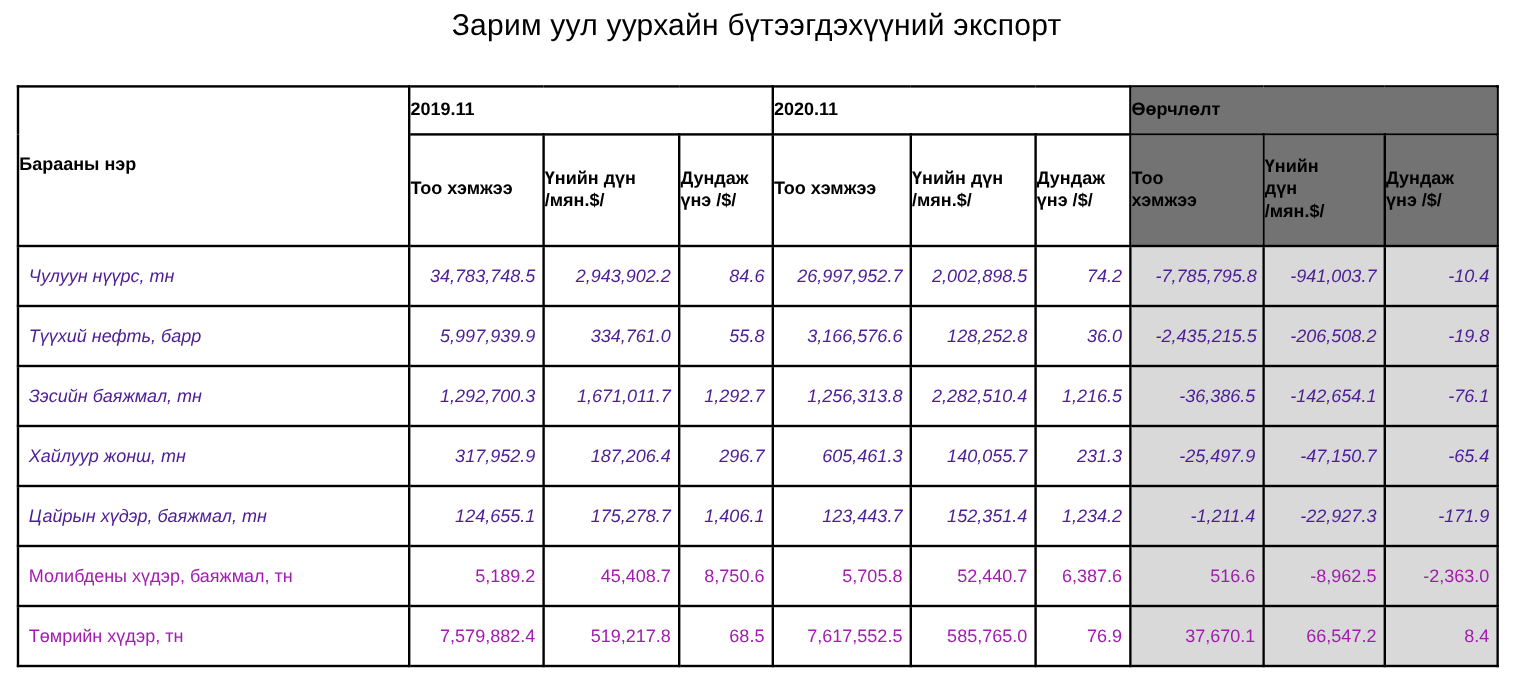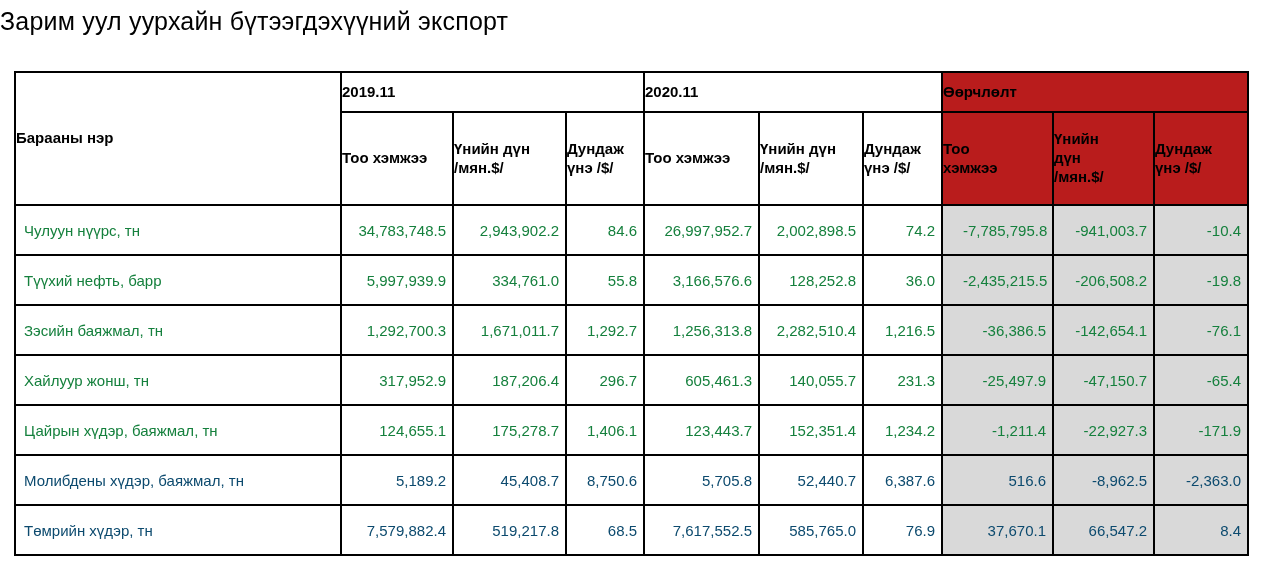--- a/index.html
+++ b/index.html
@@ -5,21 +5,21 @@
   html, body {
     margin: 0;
     padding: 0;
     background: #ffffff;
     width: 1261px;
     height: 579px;
     font-family: "Liberation Sans", "DejaVu Sans", sans-serif;
     color: #000;
   }
   .title {
-    text-align: left;
+    text-align: center;
     font-size: 25px;
     font-weight: 400;
     padding-top: 7px;
     letter-spacing: 0.2px;
   }
   table {
     border-collapse: collapse;
     table-layout: fixed;
     margin: 35px 0 0 14px;
     width: 1233px;
@@ -43,24 +43,24 @@
   td.name {
     text-align: left;
     padding-left: 8px;
     vertical-align: middle;
   }
   td.num {
     text-align: right;
     padding-right: 6px;
     vertical-align: middle;
   }
-  .chg { background: #b91c1c; }
+  .chg { background: #737373; }
   tr.datarow td:nth-child(n+8) { background: #d9d9d9; padding-left: 20px; }
-  tr.red td { color: #15803d; }
-  tr.blue td { color: #0c4a6e; }
+  tr.red td { color: #4c1d95; font-style: italic; }
+  tr.blue td { color: #a21caf; }
 </style>
 </head>
 <body>
 
 <div class="title">Зарим уул уурхайн бүтээгдэхүүний экспорт</div>
 
 <table>
   <colgroup>
     <col style="width:326px">
     <col style="width:112px">

